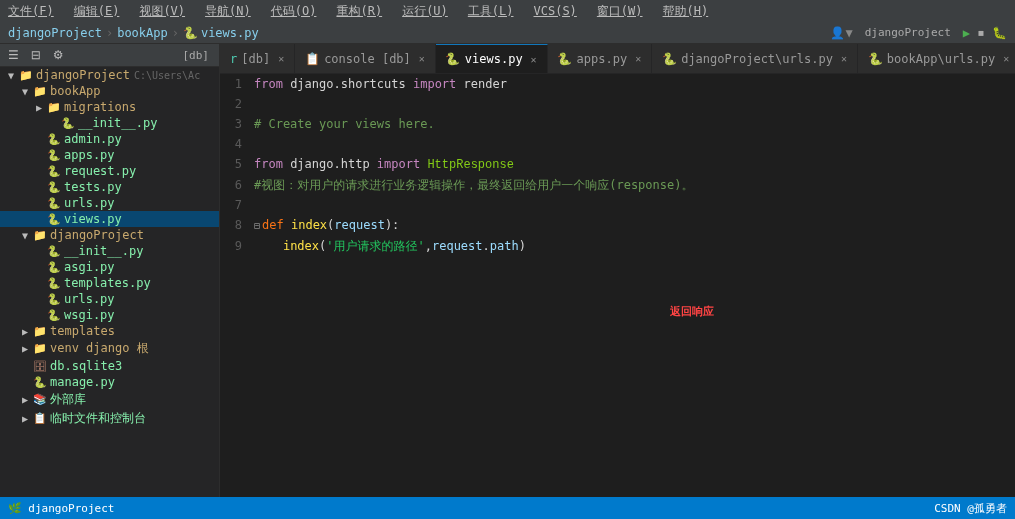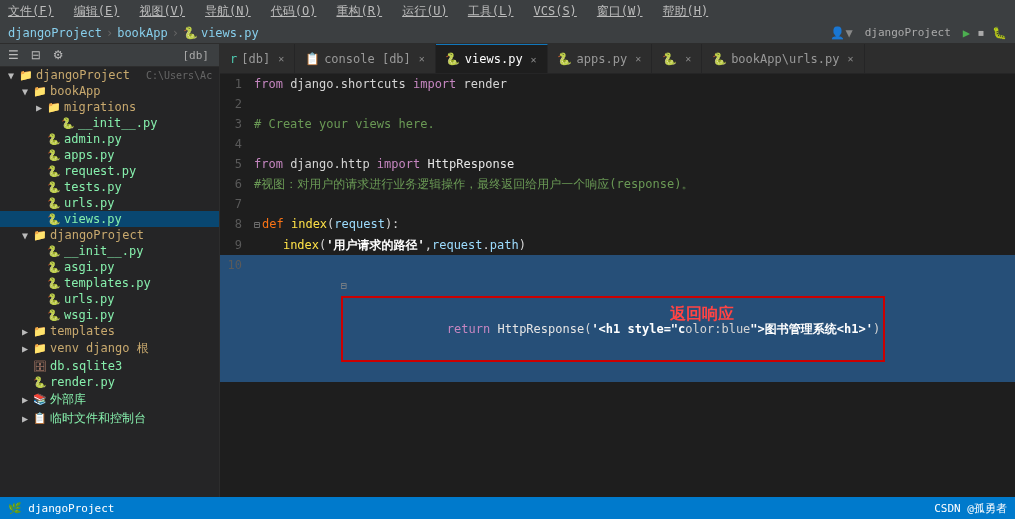--- a/index.html
+++ b/index.html
@@ -141,23 +141,23 @@
       font-size: 12px;
       line-height: 20px;
       white-space: pre;
       font-family: 'Consolas', 'Monaco', monospace;
     }
 
     
     .kw { color: #c586c0; } 
     .kw2 { color: #f97316; } 
     .fn { color: #fde047; } 
-    .str { color: #ffffff; font-weight: bold; } 
+    .str { color: #22c55e; } 
     .cmt { color: #6a9955; } 
-    .cls { color: #e5e5e5; }
+    .cls { color: #84cc16; font-family: Liberation Mono, monospace; }
     .var { color: #9cdcfe; }
 
     
     .statusbar {
       background: #007acc;
       color: #fff;
       display: flex;
       align-items: center;
       height: 22px;
       padding: 0 8px;
@@ -234,21 +234,21 @@
     <button class="toolbar-btn">⚙</button>
     <span style="flex:1"></span>
     <span class="toolbar-label">[db]</span>
   </div>
 
   <div class="tree-item">
     <span class="tree-indent" style="width:4px"></span>
     <span class="tree-arrow">▼</span>
     <span class="tree-icon icon-folder">📁</span>
     <span class="tree-label folder">djangoProject</span>
-    <span style="color:#666; font-size:10px; margin-left:16px">C:\Users\Ac</span>
+    <span style="color:#666; font-size:10px; margin-left:4px">C:\Users\Ac</span>
   </div>
 
   <div class="tree-item">
     <span class="tree-indent" style="width:18px"></span>
     <span class="tree-arrow">▼</span>
     <span class="tree-icon icon-folder">📁</span>
     <span class="tree-label folder">bookApp</span>
   </div>
 
   <div class="tree-item">
@@ -367,21 +367,21 @@
     <span class="tree-indent" style="width:18px"></span>
     <span class="tree-arrow" style="width:14px"></span>
     <span class="tree-icon icon-db">🗄</span>
     <span class="tree-label">db.sqlite3</span>
   </div>
 
   <div class="tree-item">
     <span class="tree-indent" style="width:18px"></span>
     <span class="tree-arrow" style="width:14px"></span>
     <span class="tree-icon icon-py">🐍</span>
-    <span class="tree-label">render.py</span>
+    <span class="tree-label">manage.py</span>
   </div>
 
   <div class="tree-item">
     <span class="tree-indent" style="width:18px"></span>
     <span class="tree-arrow">▶</span>
     <span class="tree-icon" style="color:#aaa">📚</span>
     <span class="tree-label">外部库</span>
   </div>
 
   <div class="tree-item">
@@ -410,20 +410,21 @@
       <span>views.py</span>
       <span class="tab-close">✕</span>
     </div>
     <div class="tab">
       <span style="color:#4ec9b0">🐍</span>
       <span>apps.py</span>
       <span class="tab-close">✕</span>
     </div>
     <div class="tab">
       <span style="color:#4ec9b0">🐍</span>
+      <span>djangoProject\urls.py</span>
       <span class="tab-close">✕</span>
     </div>
     <div class="tab">
       <span style="color:#4ec9b0">🐍</span>
       <span>bookApp\urls.py</span>
       <span class="tab-close">✕</span>
     </div>
 
     <span style="flex:1"></span>
 
@@ -471,33 +472,24 @@
         <tr class="line-row">
           <td class="line-num">8</td>
           <td class="line-code"><span style="color:#888; font-size:10px; margin-right:2px;">⊟</span><span class="kw2">def</span> <span class="fn">index</span>(<span class="var">request</span>):</td>
         </tr>
 
         <tr class="line-row">
           <td class="line-num">9</td>
           <td class="line-code">    <span class="fn">index</span>(<span class="str">'用户请求的路径'</span>,<span class="var">request</span>.<span class="var">path</span>)</td>
         </tr>
 
-        <tr class="line-row line-highlight">
-          <td class="line-num">10</td>
-          <td class="line-code" style="position:relative;">
-            <span style="color:#888; font-size:10px; margin-right:2px;">⊟</span>
-            <span style="display:inline-block; border:2px solid #cc0000; padding:1px 3px; background:transparent;">
-              <span class="kw">return</span> <span class="cls">HttpResponse</span>(<span class="str">'&lt;h1 style="c</span><span style="color:#d4d4d4">olor:blue</span><span class="str">"&gt;图书管理系统&lt;h1&gt;'</span>)
-            </span>
-          </td>
-        </tr>
       </tbody>
     </table>
 
-    <div style="position:absolute; top:230px; left:450px; color:#ff4444; font-size:16px; font-weight:bold; pointer-events:none;">
+    <div style="position:absolute; top:230px; left:450px; color:#ff4444; font-size:11px; font-weight:bold; pointer-events:none;">
       返回响应
     </div>
   </div>
 
 </div>
 
 </div>
 
 <div class="statusbar">
   <div>

